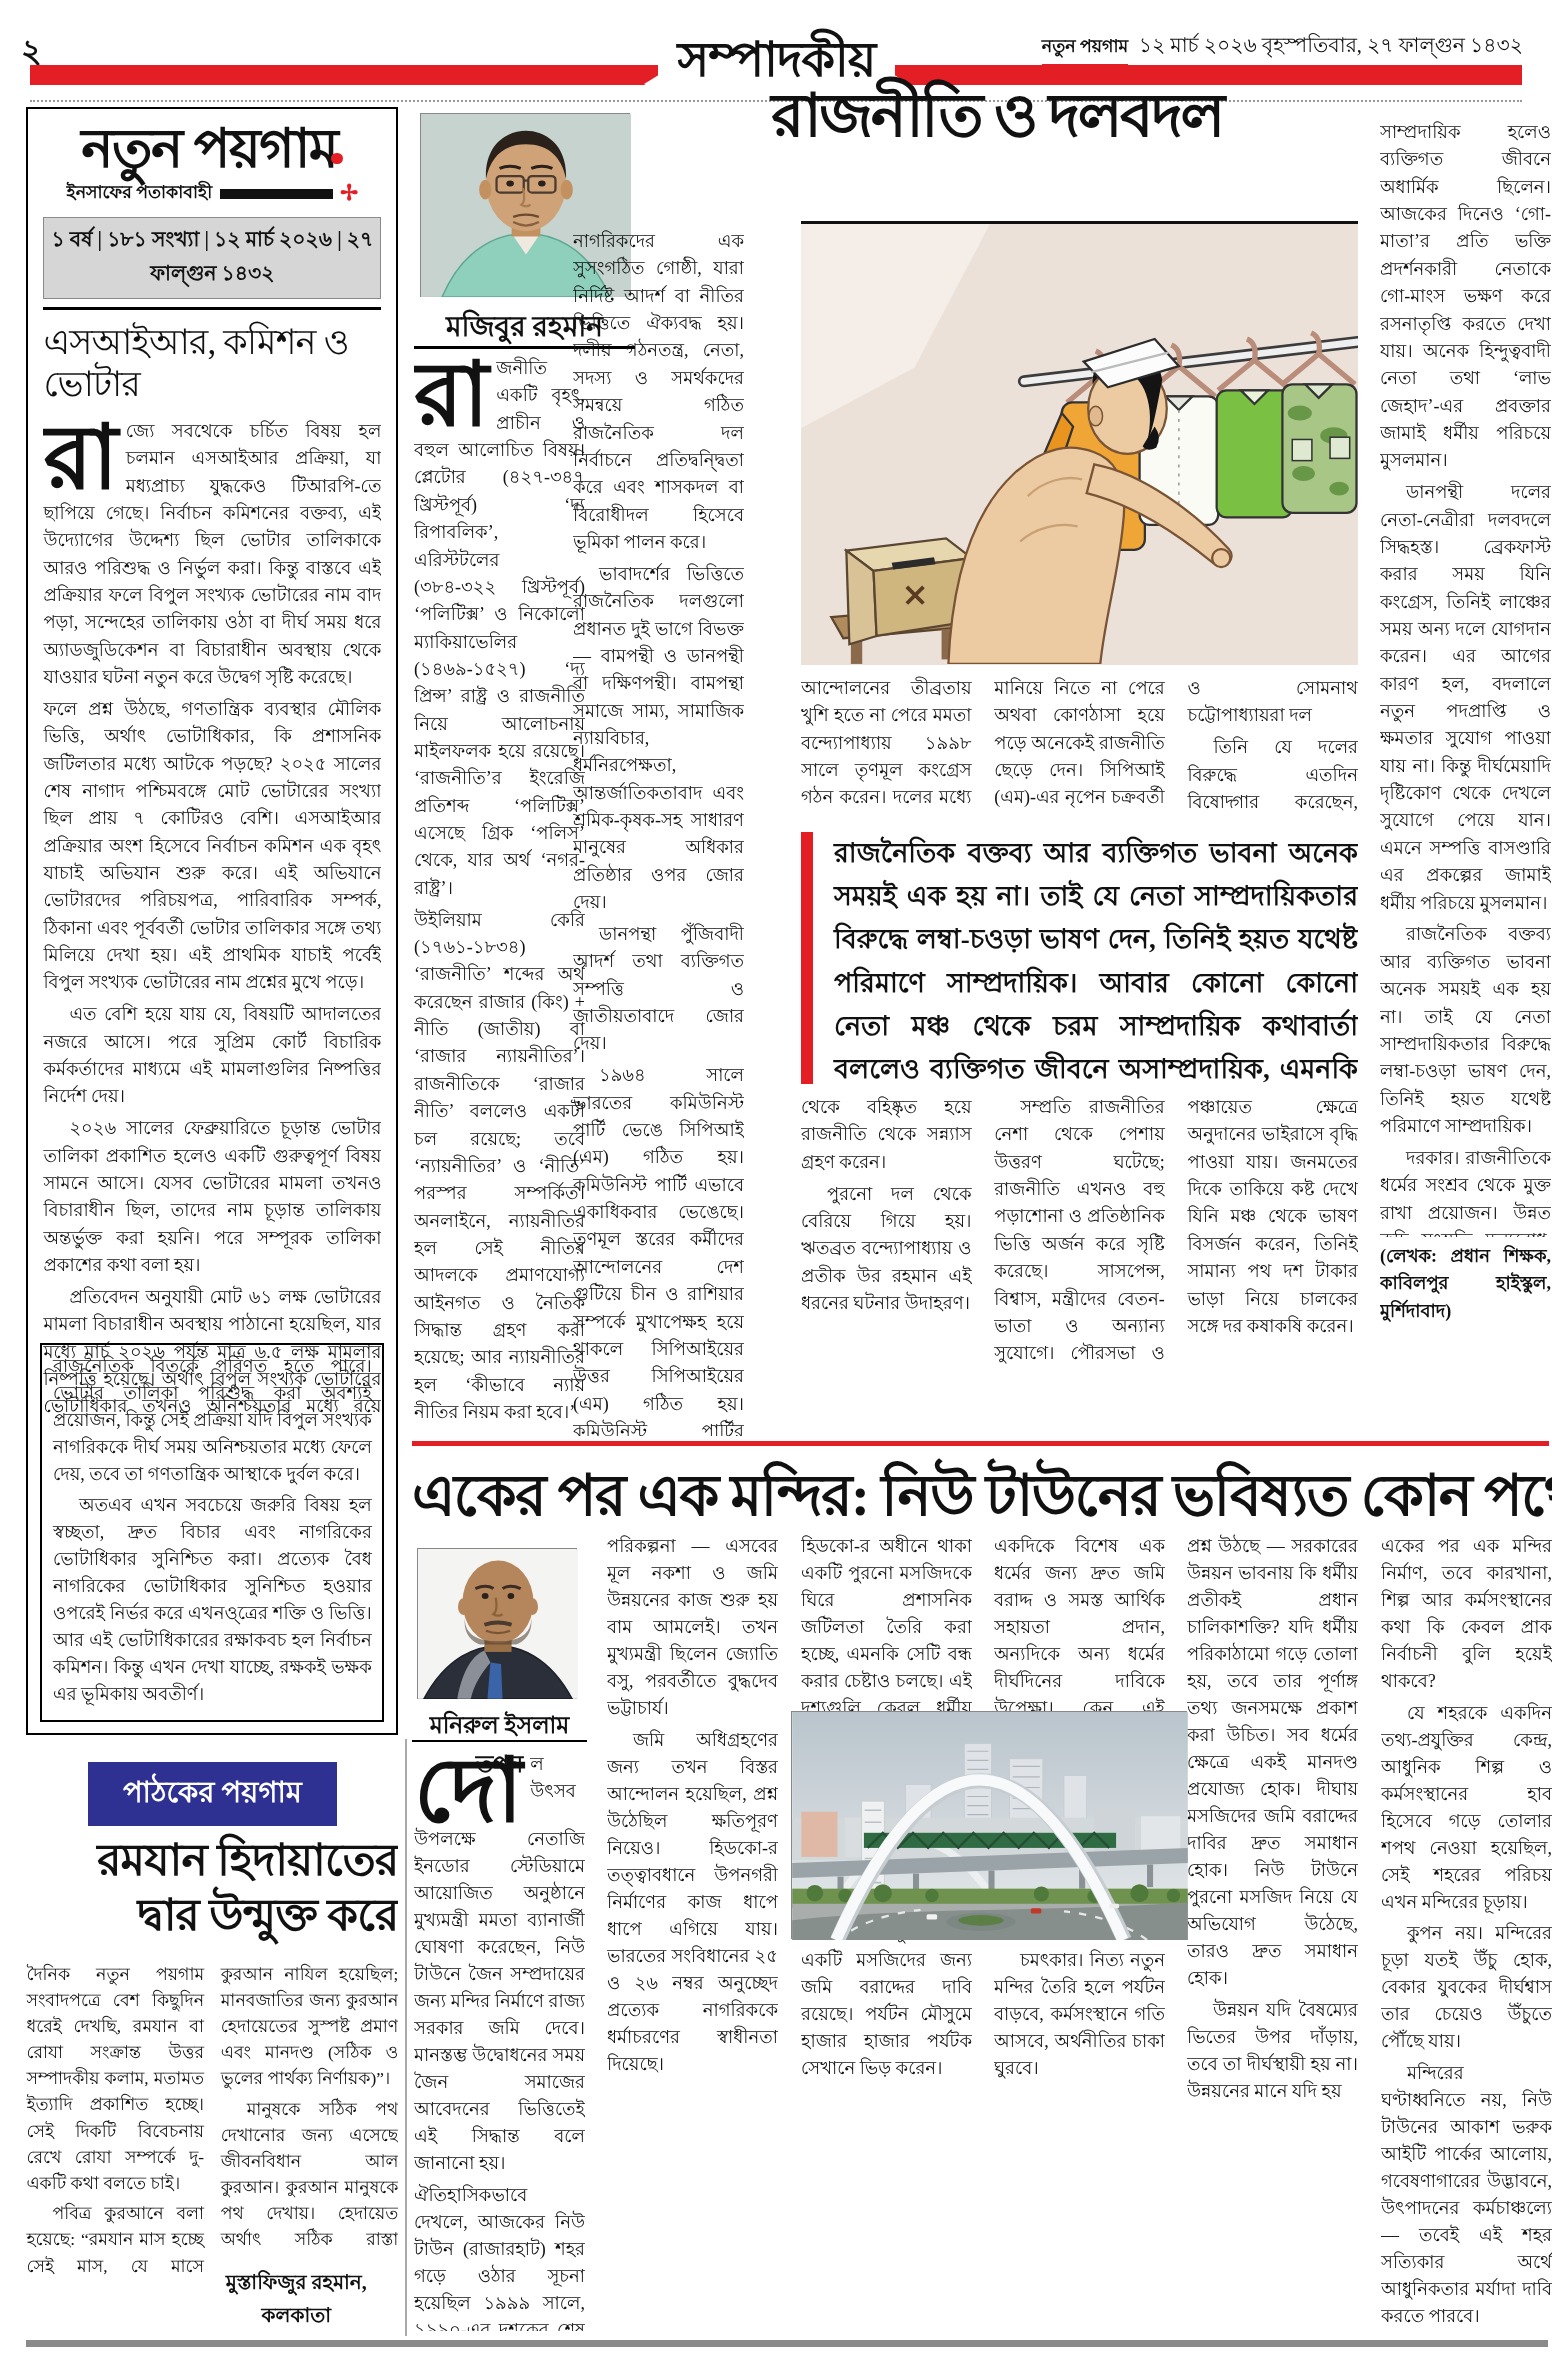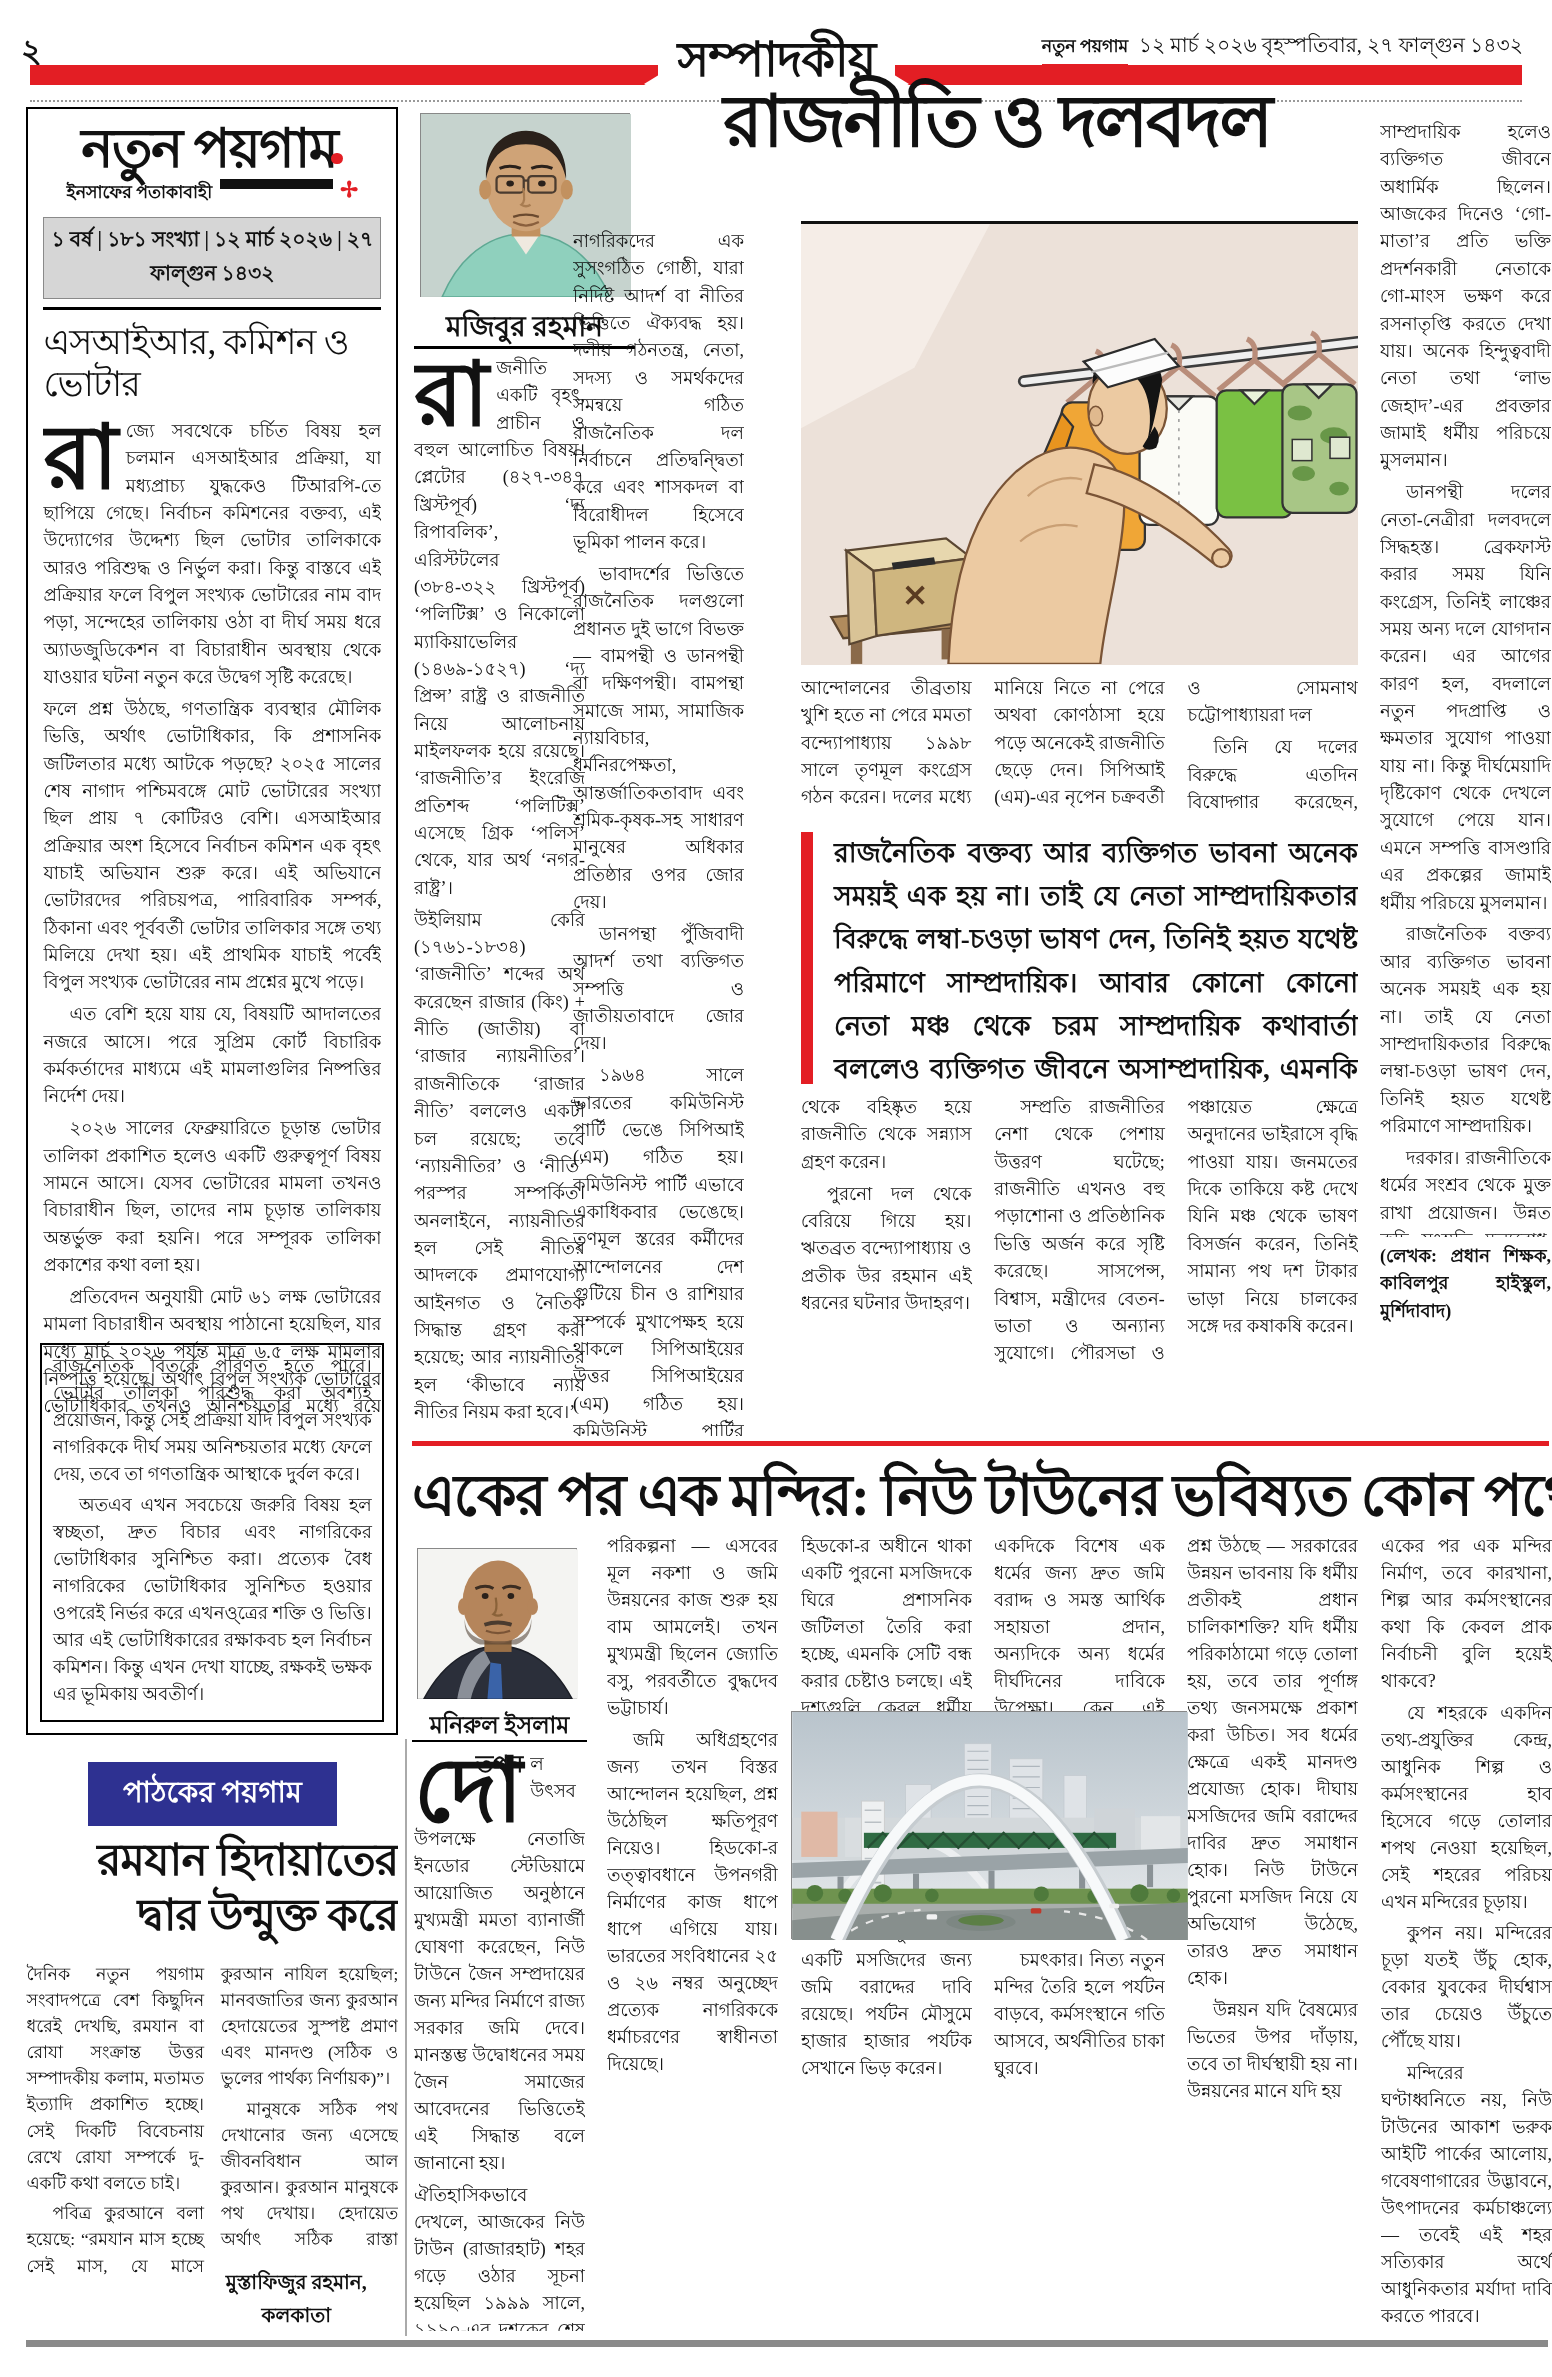--- a/index.html
+++ b/index.html
@@ -28,21 +28,21 @@
   .chev-l{border-right:18px solid #fff; margin-right:-4.5px;}
   .chev-r{border-left:18px solid #fff; margin-left:-4.5px;}
   #banner-title{display:inline-block; background:#fff; padding:0 19.6px; font-size:48px; font-weight:900; line-height:1.55; letter-spacing:-0.8px;}
   #dotline{left:30px; top:100px; width:1492px; height:0; border-top:2.3px dotted #999;}
 
   
   #leftbox{left:26.4px; top:107px; width:372px; height:1628px; border:2.3px solid #000; padding:12px 15px; overflow:hidden;}
   .masthead{text-align:center;}
   .mh-logo{font-size:54px; font-weight:900; line-height:1.05; letter-spacing:-1.5px;}
   .mh-logo .dot{display:inline-block; width:11.3px; height:11.3px; border-radius:50%; background:var(--red); margin:0 0.8px 3px -6px;}
-  .mh-tag{font-size:17.4px; font-weight:bold; margin-top:1.5px; display:flex; justify-content:center; gap:7.6px;}
+  .mh-tag{font-size:17.4px; font-weight:bold; margin-top:1.5px; display:flex; align-items:center; justify-content:center; gap:7.6px;}
   .tag-bar{display:inline-block; width:113px; height:9.8px; background:#111;}
   .tag-nib{color:var(--red); font-size:22.7px; line-height:1;}
   .mh-issue{margin-top:9px; background:#d6d6d6; border:1.5px solid #8a8a8a; font-size:20.4px; font-weight:bold; padding:6px 1.5px;}
   .mh-rule{height:0; border-bottom:3px solid #000; margin-top:7.6px;}
   .a1-headline{font-size:35px; font-weight:400; line-height:1.2; margin-top:12px; letter-spacing:-0.8px;}
   .bodytext p{margin:0 0 4.5px; text-indent:26px;}
   .bodytext p:first-child{text-indent:0;}
   .a1-body{margin-top:12px; font-size:18px; line-height:1.52; text-align:justify; height:1004px; overflow:hidden;}
   .dropcap{float:left; font-size:89px; line-height:.78; font-weight:bold; padding:6px 7.6px 0 0;}
   .leadp{text-indent:0 !important;}
@@ -55,21 +55,21 @@
   #readers{left:26.4px; top:1739px; width:372px; height:600px; overflow:hidden;}
   .blue-label{width:249px; margin:22.7px auto 0; background:var(--blue); color:#fff; text-align:center; font-size:29px; font-weight:900; padding:7.6px 0;}
   .r-headline{text-align:right; font-size:44px; font-weight:900; line-height:1.25; margin-top:7px; letter-spacing:-0.8px;}
   .r-body{margin-top:18px; column-count:2; column-gap:16.6px; font-size:17.4px; line-height:1.5; text-align:justify; height:340px; overflow:hidden;}
   .r-sig{position:absolute; right:7.6px; bottom:6px; width:189px; font-weight:bold; font-size:20px; text-align:center;}
 
   
   #photo1{left:420px; top:113px; width:210px; height:184px; border:0.8px solid #888; background:#cdd9d4;}
   #byline1{left:414px; top:305px; width:221px; text-align:center; font-size:28px; font-weight:900;}
   #byline1-rule{left:414px; top:346px; width:221px; border-top:3px solid #000; height:0;}
-  #headline1{left:640px; top:85px; width:714px; text-align:center; font-size:72px; font-weight:900; line-height:1.05; letter-spacing:-2.3px; white-space:nowrap;}
+  #headline1{left:640px; top:85px; width:714px; text-align:center; font-size:60px; font-weight:900; line-height:1.05; letter-spacing:-2.3px; white-space:nowrap;}
   .mcol{position:absolute; width:171px; font-size:18px; line-height:1.52; text-align:justify; overflow:hidden;}
   #m-c1{left:414px; top:355px; height:1081px;}
   #m-c2{left:573px; top:228px; height:1208px;}
   #cartoon{left:801px; top:221px; width:557px; height:444px; border-top:3px solid #111; background:#ece1d9;}
   #m-strip1{left:801px; top:675px; width:557px; height:150px; column-count:3; column-gap:22.7px; font-size:18px; line-height:1.52; text-align:justify; overflow:hidden;}
   #m-strip2{left:801px; top:1094px; width:557px; height:343px; column-count:3; column-gap:22.7px; font-size:18px; line-height:1.52; text-align:justify; overflow:hidden;}
   #m-strip1 p, #m-strip2 p{margin:0 0 4.5px; text-indent:26px;}
   #m-strip1 p:first-child, #m-strip2 p:first-child{text-indent:0;}
   #pullquote{left:801px; top:832px; width:557px; height:252px; display:flex; overflow:hidden;}
   .pq-bar{width:12px; background:var(--red); flex:none; margin-right:21px;}

